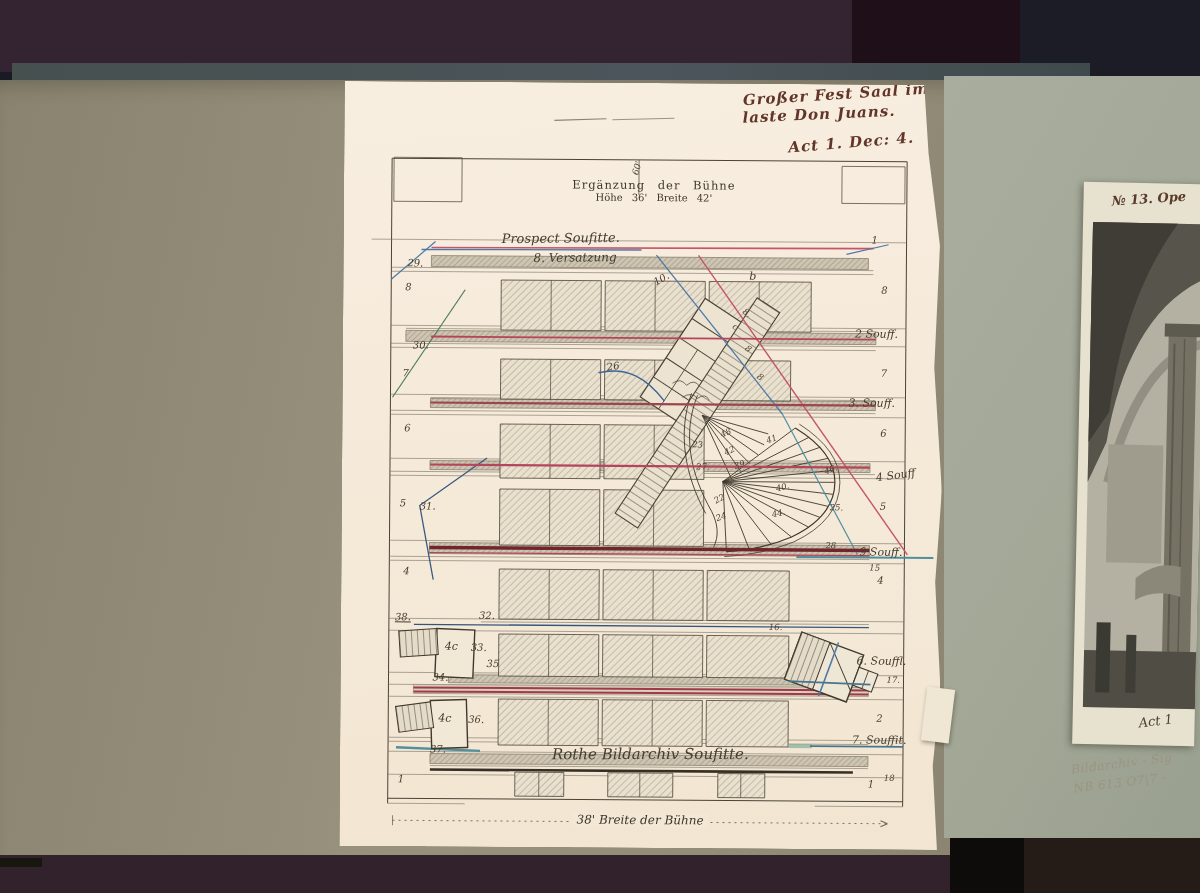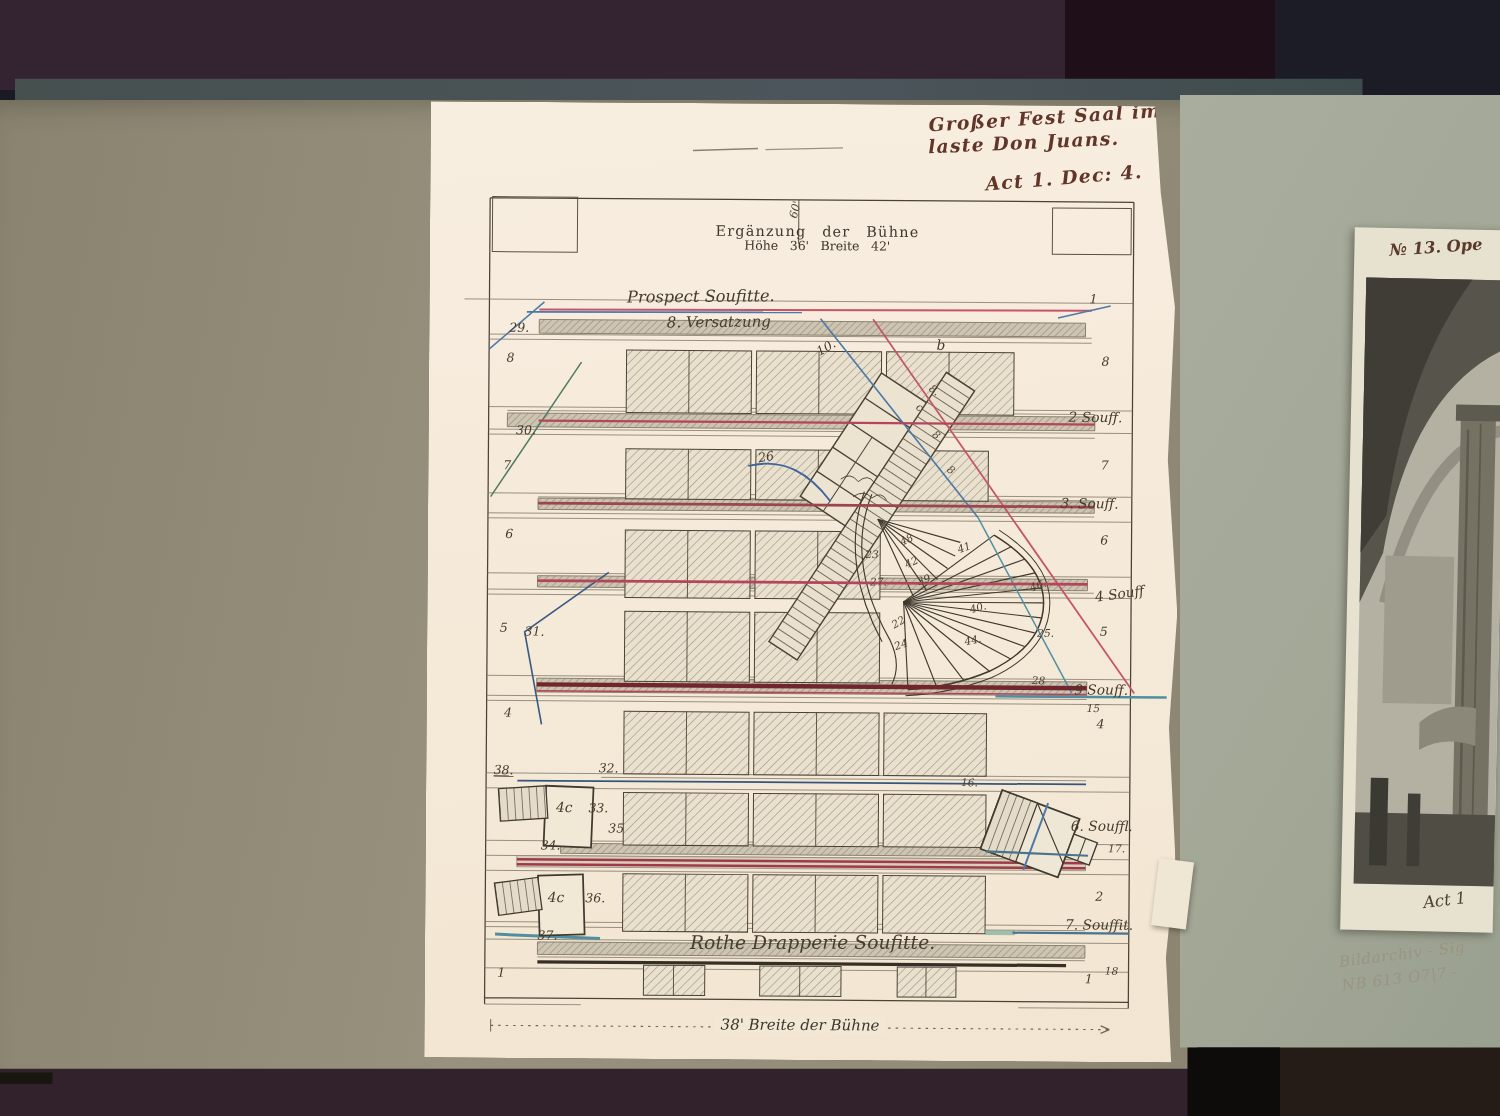--- a/index.html
+++ b/index.html
@@ -301,21 +301,21 @@
 
     <div class="hand" style="left:398px;top:0px;transform:rotate(-4deg);">Großer Fest Saal im Pa</div>
     <div class="hand" style="left:398px;top:21px;transform:rotate(-3deg);">laste Don Juans.</div>
     <div class="hand" style="left:444px;top:49px;transform:rotate(-5deg);">Act 1. Dec: 4.</div>
 
     <div class="ptitle">Ergänzung der Bühne</div>
     <div class="psub">Höhe 36'  Breite 42'</div>
     <div class="v60">60'</div>
     <div class="script prospect">Prospect Soufitte.</div>
     <div class="script versatz">8. Versatzung</div>
-    <div class="script drap">Rothe Drapperie Soufitte.</div>
+    <div class="script drap">Rothe Bildarchiv Soufitte.</div>
     <div class="dim92">38' Breite der Bühne</div>
 
     <div class="ann-layer">
 
     <span class="ann" style="left: 64px; top: 176px;">29.</span>
         <span class="ann" style="left: 62px; top: 200px;">8</span>
         <span class="ann" style="left: 70px; top: 258px;">30.</span>
         <span class="ann" style="left: 60px; top: 286px;">7</span>
         <span class="ann" style="left: 62px; top: 341px;">6</span>
         <span class="ann" style="left: 58px; top: 416px;">5</span>

